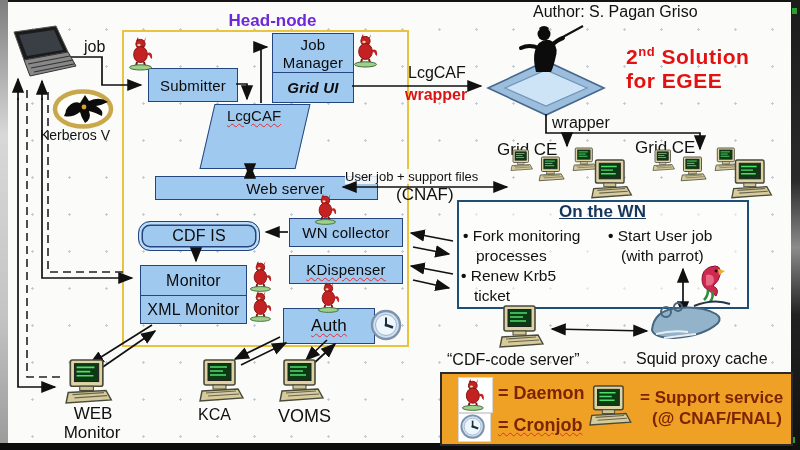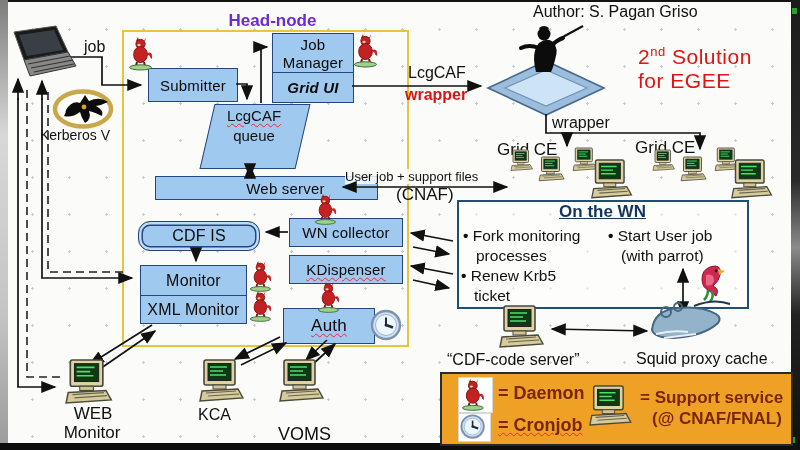--- a/index.html
+++ b/index.html
@@ -66,21 +66,21 @@
     position:absolute;left:530px;top:202px;width:145px;text-align:center;
     font-weight:bold;font-size:17px;color:#17365d;
     text-decoration:underline;z-index:30;
   }
   .bullet{font-size:15.5px;line-height:20px;}
   .bullet::before{content:"• ";font-weight:bold;}
   .bullet2{font-size:15.5px;line-height:20px;padding-left:13px;}
 
   
   .red-bold{color:#d81414;font-weight:bold;}
-  .headline{font-weight:normal;font-size:21px;color:#e21212;letter-spacing:.5px;margin-left:12px;}
+  .headline{font-weight:bold;font-size:21px;color:#e21212;letter-spacing:.5px;}
   .legend{
     position:absolute;left:440px;top:372px;width:349px;height:70px;
     background:#efa125;border:2px solid #2a2a2a;z-index:25;
   }
   .legend-text{color:#7c2400;font-weight:bold;font-size:18px;}
   .white-chip{position:absolute;background:#fff;border:1px solid #d8d8d8;z-index:26;}
   svg.wires{position:absolute;left:0;top:0;z-index:40;pointer-events:none;}
 </style>
 </head>
 <body>
@@ -104,21 +104,20 @@
 
 <div class="bluebox" style="left:272px;top:33px;width:80px;height:40px;flex-direction:column;line-height:18px;">
   <span>Job</span>
   <span>Manager</span>
 </div>
 <div class="bluebox" style="left:272px;top:72px;width:80px;height:29px;font-weight:bold;font-style:italic;">Grid UI</div>
 
 <div class="queue"></div>
 <div class="queue-text">
   <div class="wavy">LcgCAF</div>
-  <div>queue</div>
 </div>
 
 <div class="bluebox" style="left:155px;top:176px;width:183px;height:22px;padding-left:38px;">Web server</div>
 <div class="bluebox cyl" style="left:138px;top:221px;width:120px;height:28px;font-size:16px;">CDF IS</div>
 <div class="bluebox" style="left:289px;top:218px;width:112px;height:27px;">WN collector</div>
 <div class="bluebox" style="left:289px;top:255px;width:112px;height:27px;">
     <span class="wavy">KDispenser</span>
   </div>
 <div class="bluebox" style="left:140px;top:265px;width:105px;height:30px;font-size:16px;">Monitor</div>
 <div class="bluebox" style="left:140px;top:295px;width:105px;height:27px;font-size:16px;">XML Monitor</div>
@@ -147,21 +146,21 @@
 <div class="txt red-bold" style="left:405px;top:86px;font-size:16px;">wrapper</div>
 <div class="txt" style="left:550px;top:114px;font-size:16px;background:rgba(251,251,249,.9);padding:0 2px;">wrapper</div>
 <div class="txt" style="left:345px;top:169px;font-size:13px;background:rgba(251,251,249,.85);text-align:center;">User job + support files</div>
 <div class="txt" style="left:396px;top:185px;font-size:17px;">(CNAF)</div>
 <div class="txt" style="left:497px;top:140px;font-size:17px;">Grid CE</div>
 <div class="txt" style="left:635px;top:138px;font-size:17px;">Grid CE</div>
 
 <div class="txt" style="left:63px;top:404px;font-size:17px;width:60px;text-align:center;">WEB</div>
 <div class="txt" style="left:57px;top:423px;font-size:17px;width:70px;text-align:center;">Monitor</div>
 <div class="txt" style="left:198px;top:406px;font-size:16px;">KCA</div>
-<div class="txt" style="left:278px;top:406px;font-size:18px;margin-top:18px;">VOMS</div>
+<div class="txt" style="left:278px;top:406px;font-size:18px;">VOMS</div>
 <div class="txt" style="left:447px;top:351px;font-size:16px;">“CDF-code server”</div>
 <div class="txt" style="left:636px;top:350px;font-size:16px;">Squid proxy cache</div>
 
 <div class="legend"></div>
 <div class="white-chip" style="left:458px;top:377px;width:33px;height:34px;"></div>
 <div class="white-chip" style="left:458px;top:413px;width:31px;height:27px;"></div>
 <div class="txt legend-text" style="left:498px;top:383px;">= Daemon</div>
 <div class="txt legend-text" style="left:498px;top:415px;"><span style="text-decoration:underline wavy #e03030 1px;">= Cronjob</span></div>
 <div class="txt legend-text" style="left:640px;top:388px;font-size:17px;">= Support service</div>
 <div class="txt legend-text" style="left:652px;top:409px;font-size:17px;">(@ CNAF/FNAL)</div>

